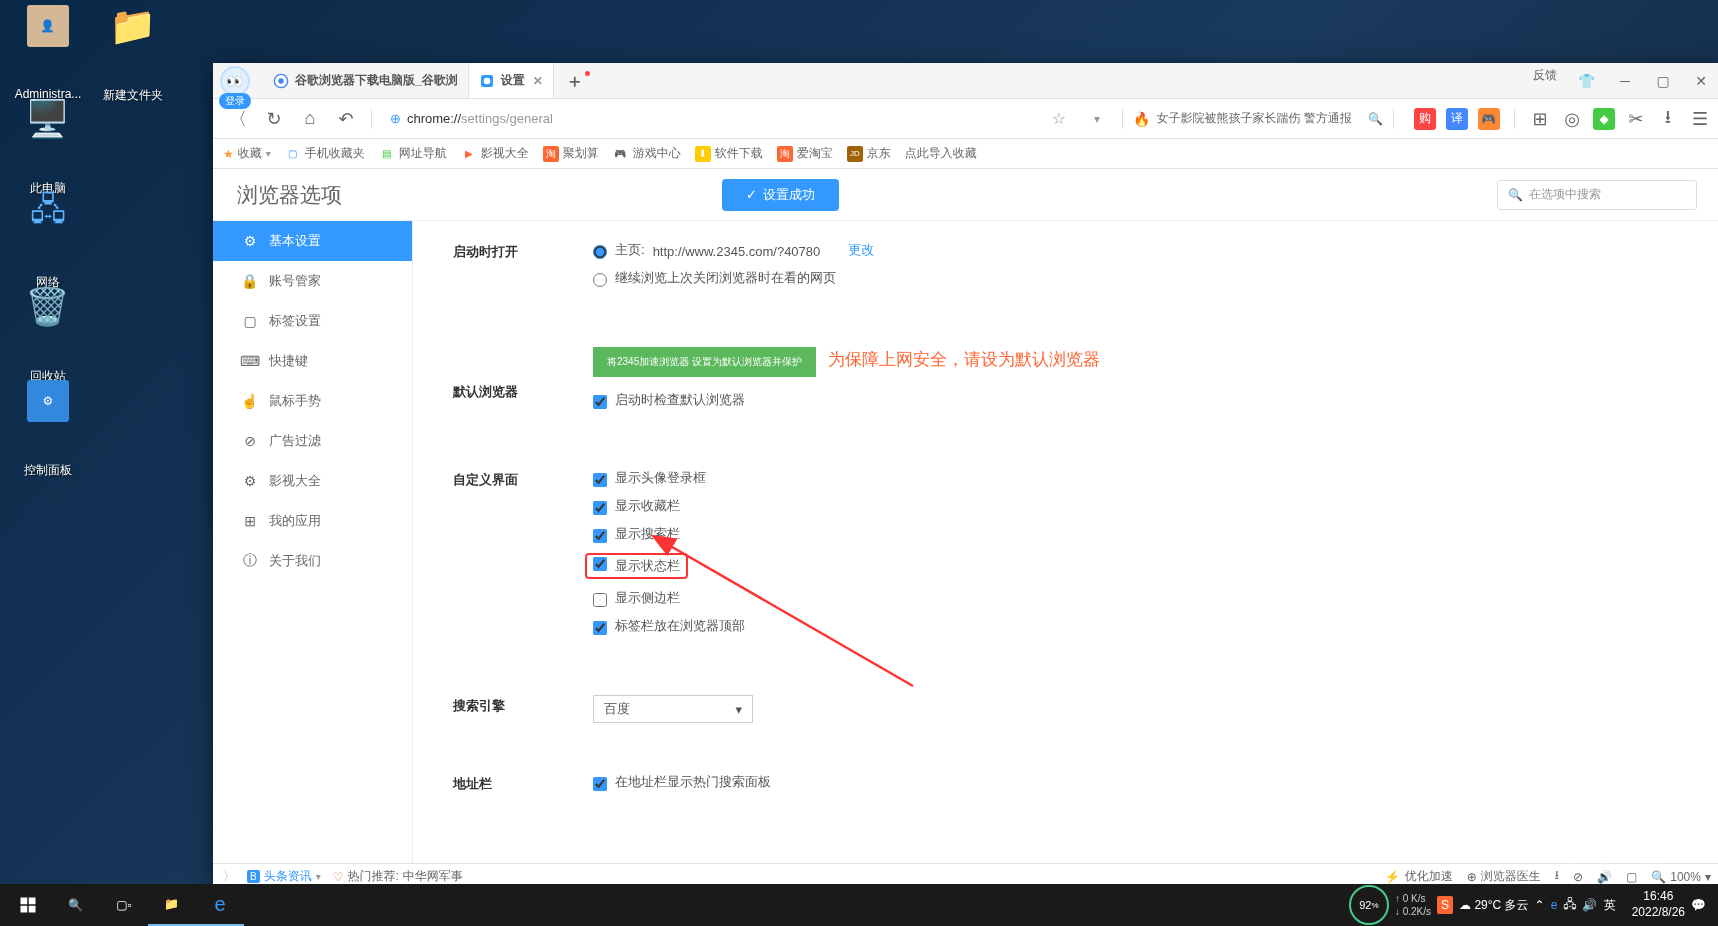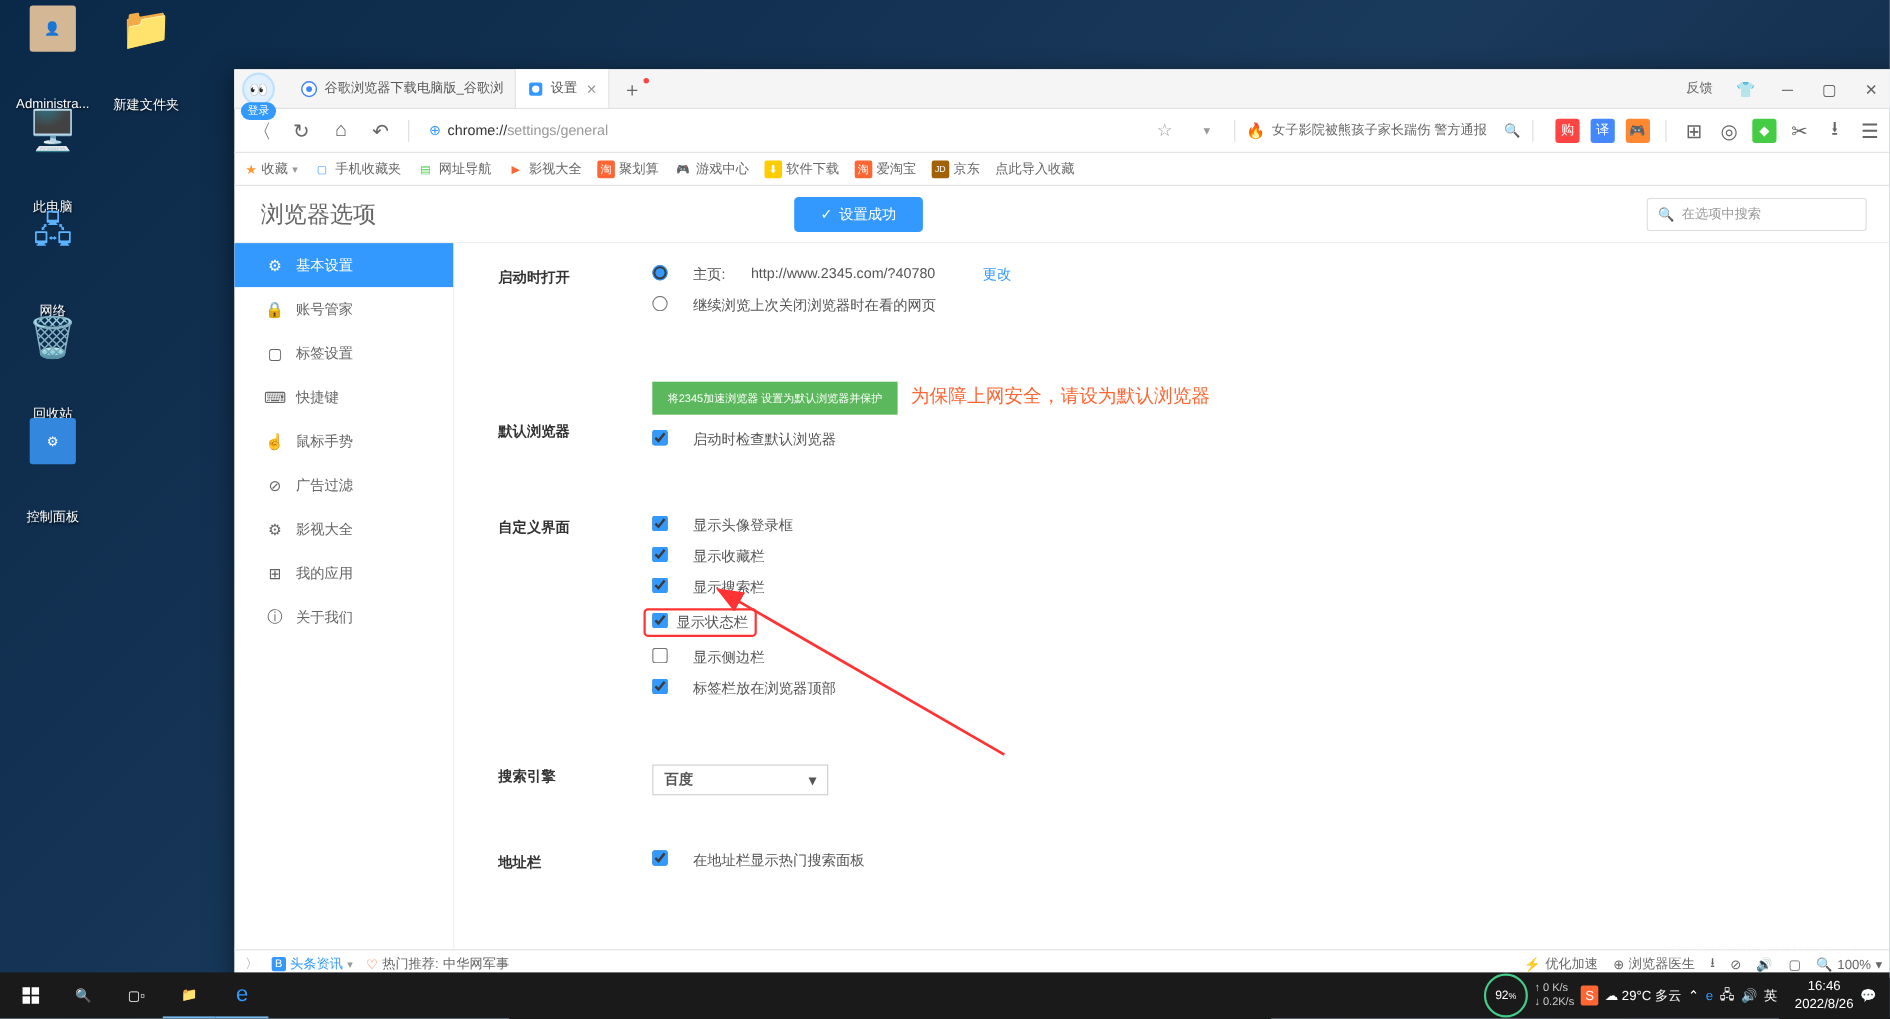--- a/index.html
+++ b/index.html
@@ -10,28 +10,28 @@
 .desktop-icon { position: absolute; width: 76px; text-align: center; color: #fff; font-size: 12px; cursor: pointer; }
 .desktop-icon .icon-img { width: 42px; height: 42px; margin: 0 auto 4px; display: flex; align-items: center; justify-content: center; }
 .desktop-icon .label { text-shadow: 1px 1px 2px rgba(0,0,0,0.8); white-space: nowrap; overflow: hidden; text-overflow: ellipsis; margin-top: 40px; }
 
 
 .browser { position: absolute; left: 213px; top: 63px; width: 1508px; height: 826px; background: #fff; box-shadow: 0 4px 20px rgba(0,0,0,0.5); display: flex; flex-direction: column; }
 .titlebar { height: 36px; background: #f5f5f5; display: flex; align-items: center; padding: 0 4px; border-bottom: 1px solid #e0e0e0; }
 .avatar-btn { width: 36px; height: 36px; display: flex; align-items: center; justify-content: center; position: relative; }
 .avatar-circle { width: 30px; height: 30px; border-radius: 50%; background: #e0f0ff; border: 2px solid #c0e0ff; display: flex; align-items: center; justify-content: center; font-size: 14px; }
 .login-badge { position: absolute; bottom: -10px; left: 2px; background: #3399ff; color: #fff; font-size: 10px; padding: 1px 6px; border-radius: 8px; }
-.tabs { display: flex; margin-left: 10px; height: 100%; }
+.tabs { display: flex; margin-left: 10px; height: 100%; font-weight: bold; }
 .tab { display: flex; align-items: center; padding: 0 10px; border-right: 1px solid #e0e0e0; font-size: 12px; color: #555; cursor: pointer; max-width: 220px; }
 .tab.active { background: #fff; }
 .tab-icon { width: 16px; height: 16px; margin-right: 6px; flex-shrink: 0; }
 .tab-close { margin-left: 8px; color: #999; cursor: pointer; }
 .new-tab { padding: 0 12px; display: flex; align-items: center; color: #666; cursor: pointer; font-size: 18px; position: relative; }
 .new-tab::after { content: ''; position: absolute; top: 8px; right: 6px; width: 5px; height: 5px; background: #ff4444; border-radius: 50%; }
-.win-controls { margin-left: auto; display: flex; align-items: center; gap: 6px; }
+.win-controls { margin-left: auto; display: flex; align-items: flex-start; gap: 6px; }
 .win-controls .feedback { font-size: 12px; color: #666; margin-right: 8px; cursor: pointer; }
 .win-btn { width: 32px; height: 28px; display: flex; align-items: center; justify-content: center; color: #666; cursor: pointer; font-size: 14px; }
 
 .addressbar { height: 40px; display: flex; align-items: center; padding: 0 10px; gap: 6px; border-bottom: 1px solid #e0e0e0; }
 .nav-btn { width: 30px; height: 30px; display: flex; align-items: center; justify-content: center; color: #666; cursor: pointer; font-size: 18px; }
 .url-box { flex: 0 0 430px; height: 28px; display: flex; align-items: center; padding: 0 8px; font-size: 13px; color: #333; }
 .url-path { color: #999; text-align: center; }
 .star-btn { margin-left: auto; margin-right: 10px; color: #999; }
 .divider-v { width: 1px; height: 20px; background: #ddd; margin: 0 4px; }
 .search-box { width: 250px; height: 26px; display: flex; align-items: center; font-size: 12px; color: #666; }
@@ -60,26 +60,26 @@
 .sidebar { width: 200px; border-right: 1px solid #eee; padding-top: 0; }
 .sidebar-item { height: 40px; display: flex; align-items: center; padding: 0 0 0 28px; font-size: 13px; color: #666; cursor: pointer; gap: 10px; }
 .sidebar-item.active { background: #3399ff; color: #fff; position: relative; }
 .sidebar-item.active::after { content: ''; position: absolute; right: -10px; top: 50%; margin-top: -10px; border: 10px solid transparent; border-left-color: #3399ff; }
 .sidebar-icon { width: 18px; height: 18px; display: flex; align-items: center; justify-content: center; font-size: 14px; }
 
 .main-panel { flex: 1; padding: 20px 40px; overflow-y: auto; position: relative; }
 .setting-row { display: flex; margin-bottom: 12px; }
 .setting-label { width: 140px; font-size: 13px; color: #333; font-weight: bold; padding-top: 2px; }
 .setting-controls { flex: 1; font-size: 13px; color: #555; }
-.radio-row, .check-row { display: flex; align-items: flex-start; gap: 23px; margin-bottom: 10px; }
+.radio-row, .check-row { display: flex; align-items: flex-end; gap: 8px; margin-bottom: 10px; }
 .edit-link { color: #3399ff; margin-left: 20px; cursor: pointer; }
 .default-btn { background: #5cb85c; color: #fff; border: none; padding: 8px 14px; font-size: 10px; cursor: pointer; }
 .warn-text { color: #ff6633; margin-left: 12px; font-size: 17px; }
 .highlighted { border: 2px solid #ff3333; border-radius: 4px; padding: 2px 6px; display: inline-flex; margin-left: -8px; }
-.select-box { width: 160px; height: 28px; border: 1px solid #ccc; padding: 0 10px; display: flex; align-items: center; justify-content: space-between; font-size: 13px; cursor: pointer; font-weight: bold; }
+.select-box { width: 160px; height: 28px; border: 1px solid #ccc; padding: 0 10px; display: flex; align-items: center; justify-content: space-between; font-size: 13px; cursor: pointer; }
 .section-gap { margin-top: 50px; }
 
 input[type="radio"], input[type="checkbox"] { width: 14px; height: 14px; accent-color: #3399ff; cursor: pointer; }
 
 
 .arrow-line { position: absolute; pointer-events: none; }
 
 
 .statusbar { height: 26px; border-top: 1px solid #e0e0e0; display: flex; align-items: center; padding: 0 10px; font-size: 12px; color: #666; gap: 12px; }
 .statusbar .right { margin-left: auto; display: flex; align-items: center; gap: 14px; }

